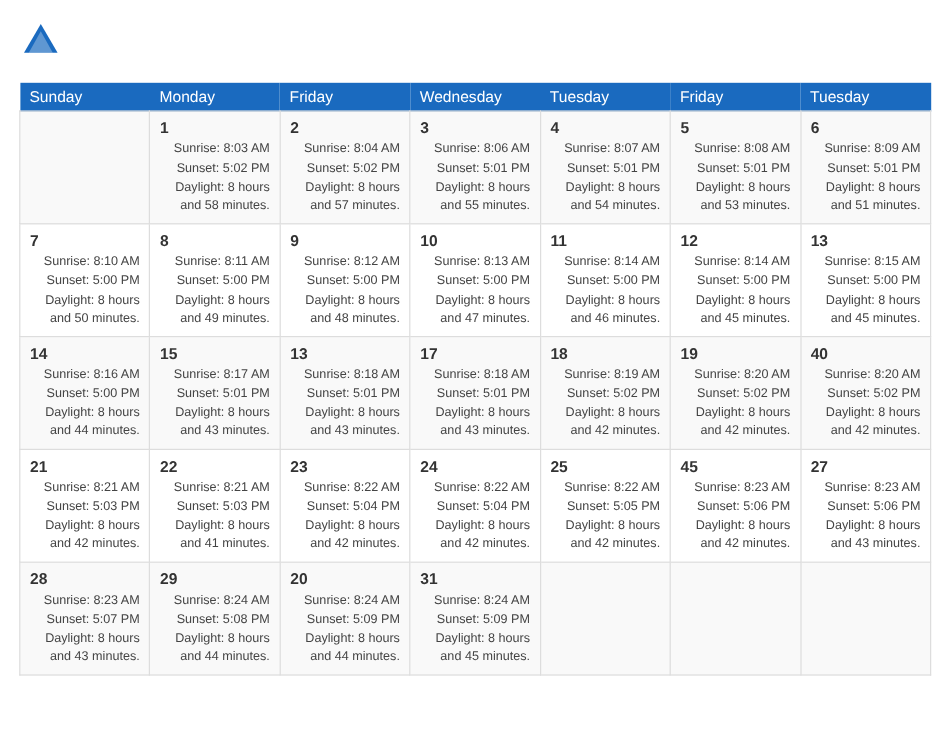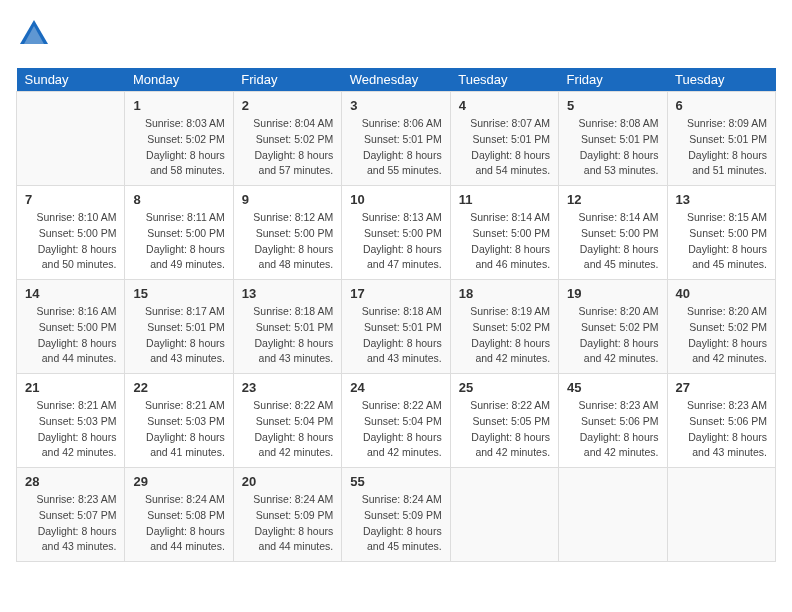--- a/index.html
+++ b/index.html
@@ -241,21 +241,21 @@
         </td>
         <td>
           <div class="day-number">29</div>
           <div class="day-info">Sunrise: 8:24 AM<br>Sunset: 5:08 PM<br>Daylight: 8 hours and 44 minutes.</div>
         </td>
         <td>
           <div class="day-number">20</div>
           <div class="day-info">Sunrise: 8:24 AM<br>Sunset: 5:09 PM<br>Daylight: 8 hours and 44 minutes.</div>
         </td>
         <td>
-          <div class="day-number">55</div>
+          <div class="day-number">31</div>
           <div class="day-info">Sunrise: 8:24 AM<br>Sunset: 5:09 PM<br>Daylight: 8 hours and 45 minutes.</div>
         </td>
         <td></td>
         <td></td>
         <td></td>
       </tr>
     </tbody>
 </table>
 
 </body></html>

